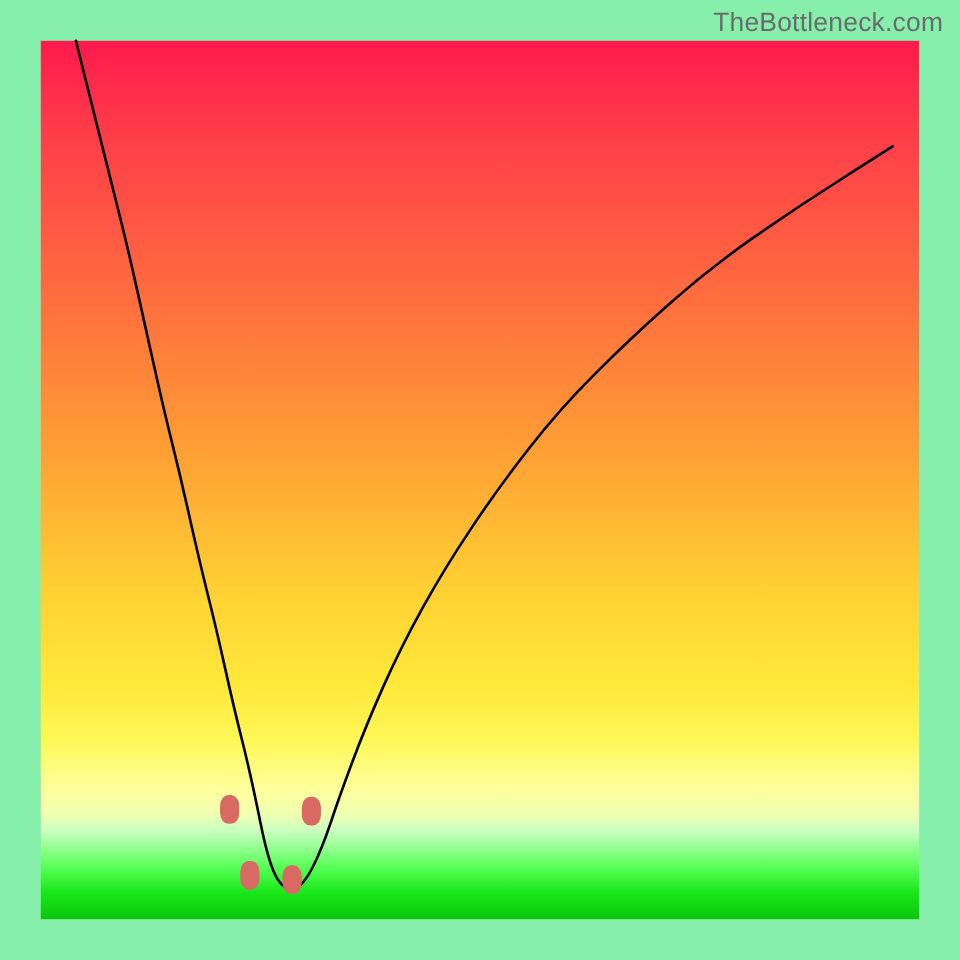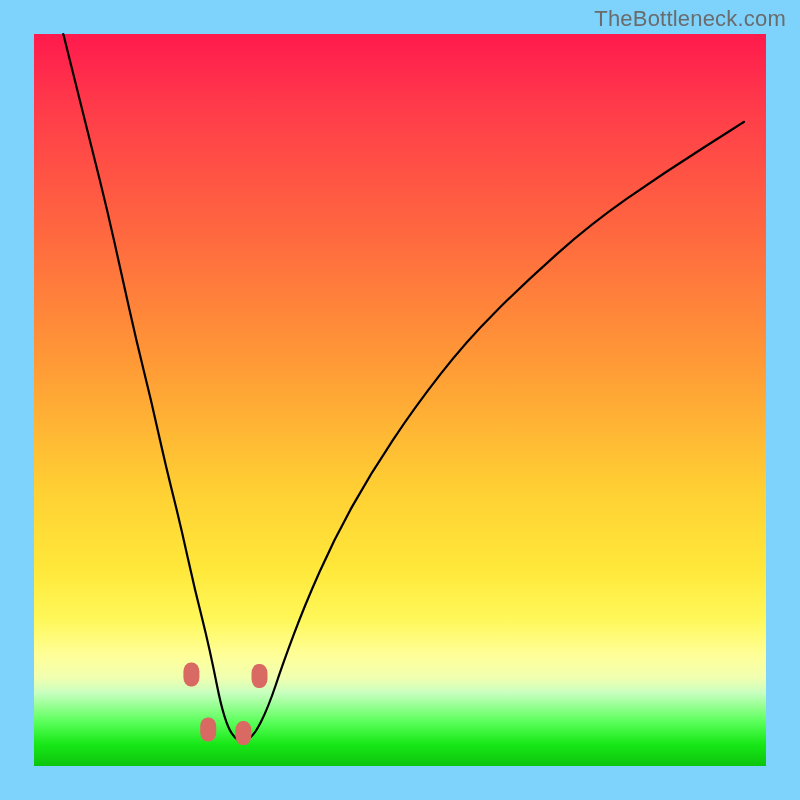--- a/index.html
+++ b/index.html
@@ -10,21 +10,21 @@
     background: #000;
     overflow: hidden;
     font-family: Arial, Helvetica, sans-serif;
   }
   .frame {
     position: absolute;
     left: 0;
     top: 0;
     width: 800px;
     height: 800px;
-    background: #7dd3fc;
+    background: #86efac;
   }
   .plot-area {
     position: absolute;
     left: 34px;
     top: 34px;
     width: 732px;
     height: 732px;
     
     background: linear-gradient(to bottom,
       #ff1a4d 0%,

